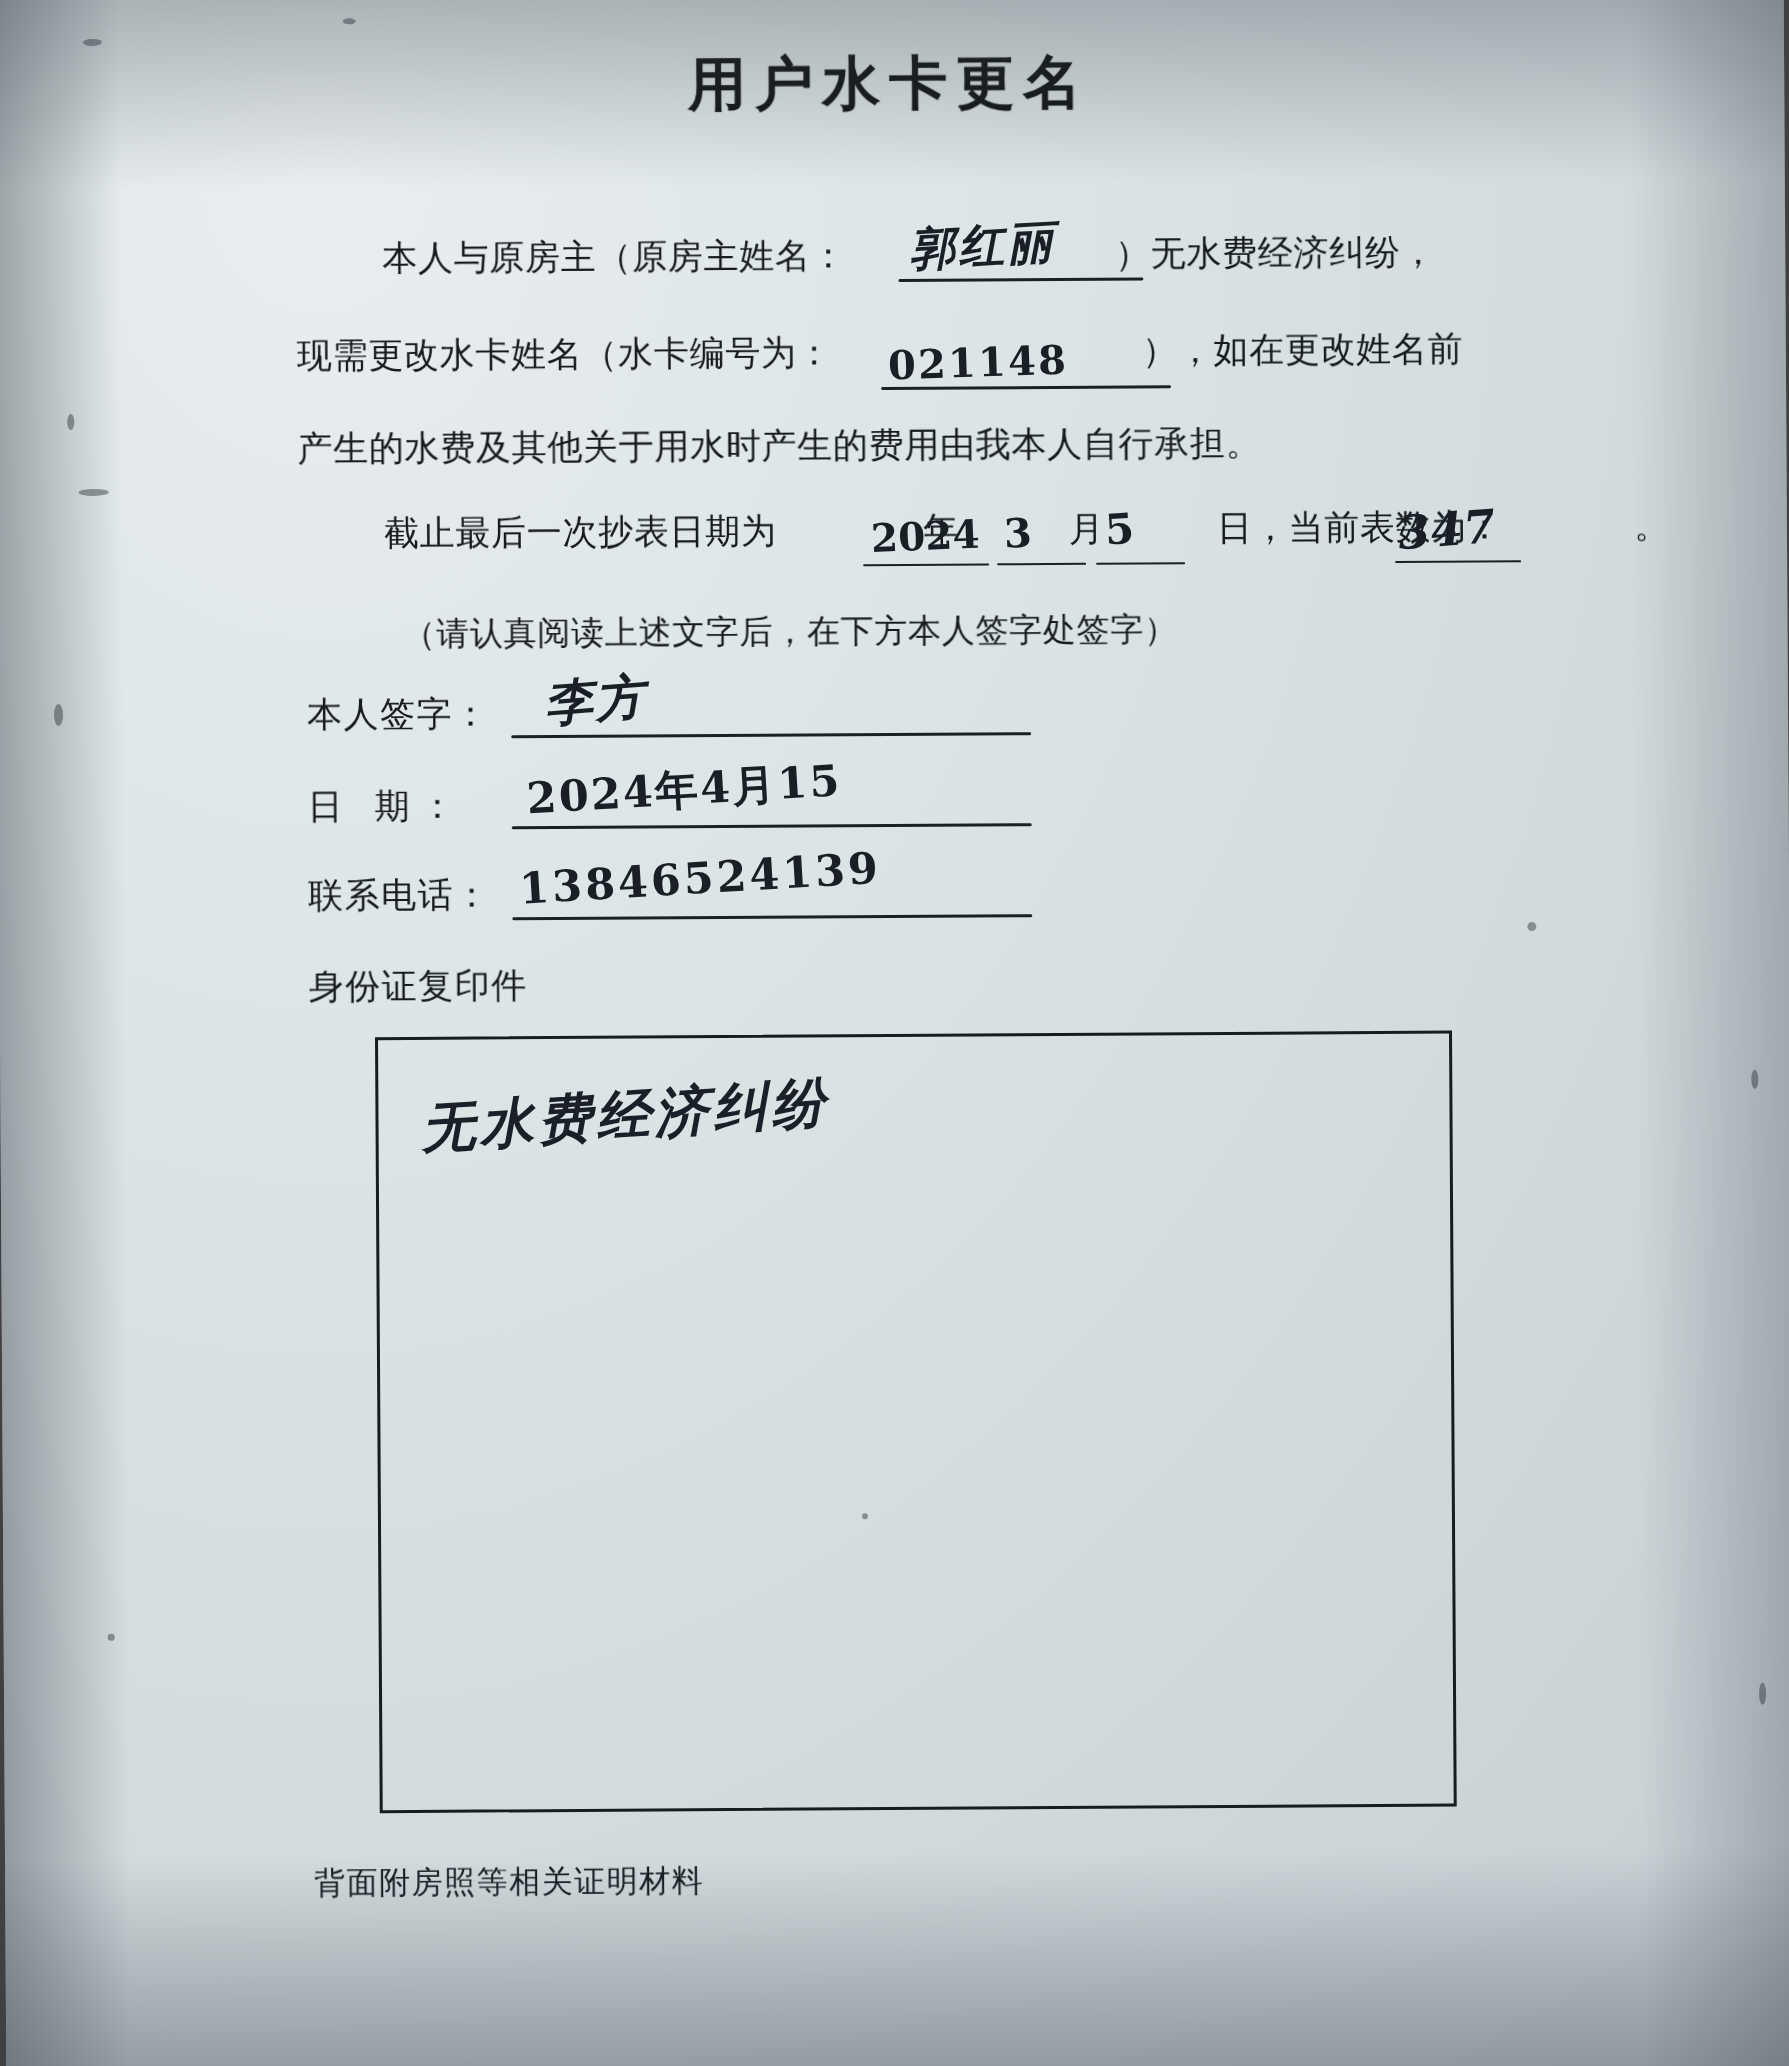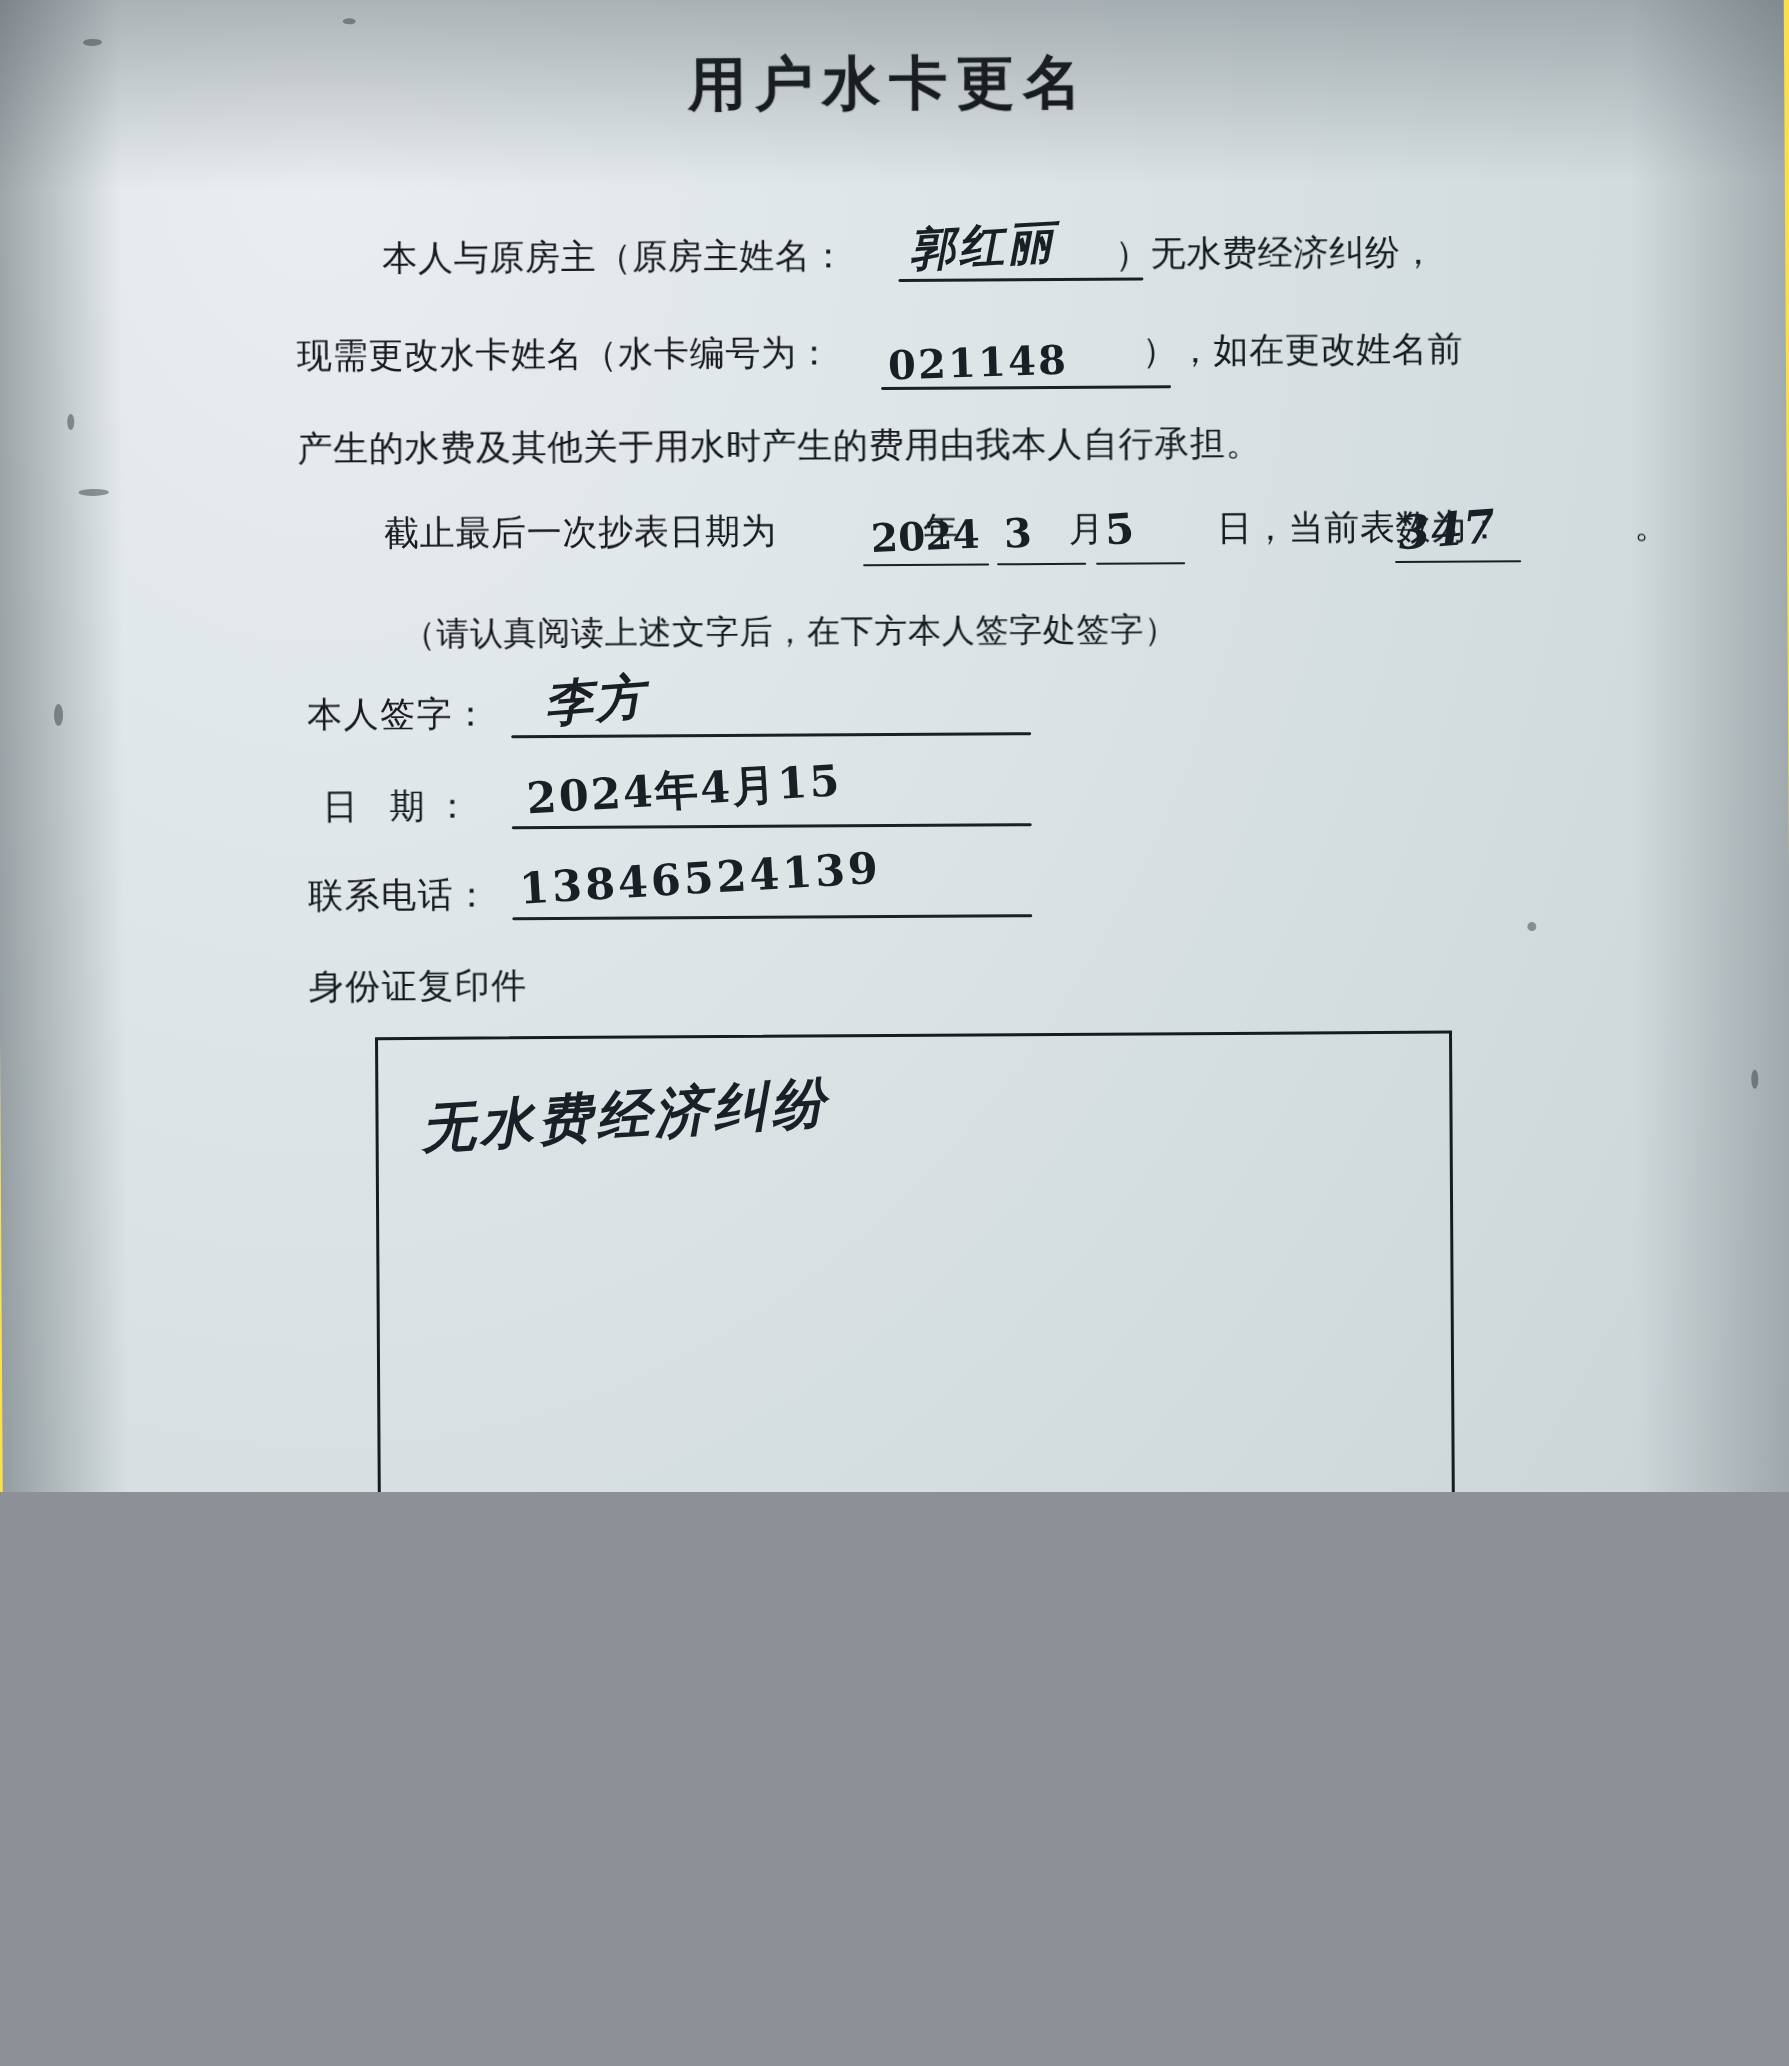--- a/index.html
+++ b/index.html
@@ -7,23 +7,23 @@
     padding: 0;
     background: #8d9197;
   }
   body {
     font-family: "DejaVu Sans", "Liberation Sans", sans-serif;
   }
 
   .page {
     position: relative;
     width: 1790px;
-    height: 1492px;
+    height: 2066px;
     overflow: hidden;
-    background: #fde047;
+    background: #404040;
   }
 
   
   .sheet {
     position: absolute;
     left: 0px;
     top: -7.4px;
     width: 1790px;
     height: 2082px;
     background:
@@ -104,21 +104,21 @@
 
   .field-label {
     position: absolute;
     font-family: "DejaVu Serif", "Liberation Serif", serif;
     font-size: 35px;
     white-space: nowrap;
     color: #161a1e;
     letter-spacing: 1.5px;
   }
   .f1 { left: 309px; top: 695px; }
-  .f2 { left: 324px; top: 787px; letter-spacing: 10.4px; }
+  .f2 { left: 309px; top: 787px; letter-spacing: 10.4px; }
   .f3 { left: 309px; top: 876px; }
   .f4 { left: 309px; top: 967px; }
 
   
   .rule {
     position: absolute;
     height: 3px;
     background: #1b2024;
     border-radius: 1.5px;
   }

